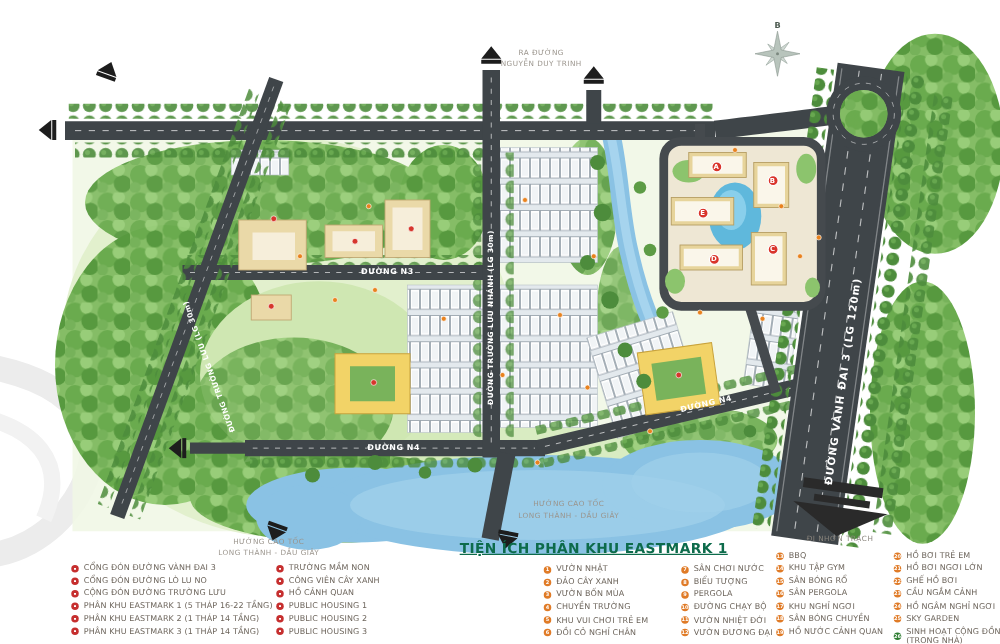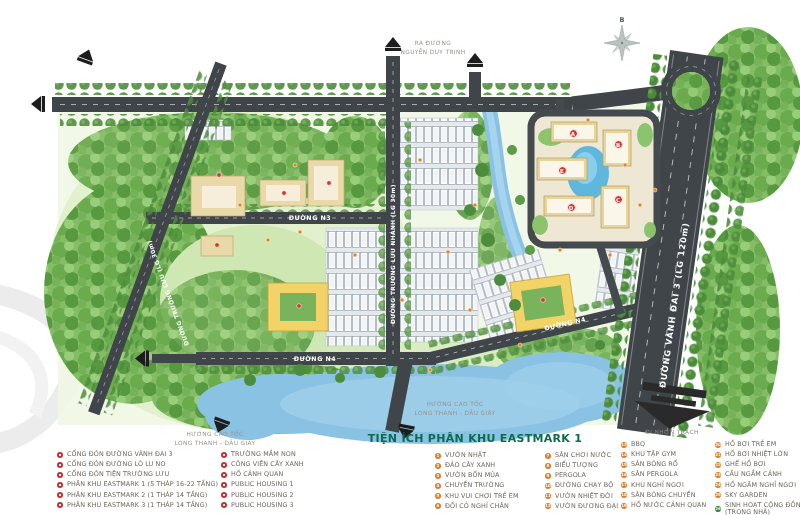--- a/index.html
+++ b/index.html
@@ -18,21 +18,21 @@
   .graylbl{color:#9a948c;font-size:5.8px;letter-spacing:.4px;text-align:center;line-height:1.6;}
   .lbl-nduytrinh{left:363px;top:39px;width:140px;}
   .lbl-caotoc1{left:145px;top:430px;width:140px;}
   .lbl-caotoc2{left:385px;top:400px;width:140px;}
   .lbl-nhontrach{left:602px;top:428px;width:140px;color:#8a857d;}
   .lbl-compass{left:615px;top:16px;width:14px;text-align:center;color:#4c5a50;font-size:6.5px;font-weight:bold;}
   .tower{position:absolute;width:9px;height:9px;border-radius:50%;background:#d9342b;border:1px solid #fff;
          color:#fff;font-size:5.5px;font-weight:bold;text-align:center;line-height:9px;box-sizing:border-box;}
   
   .legend-title{position:absolute;left:335px;top:432px;width:280px;text-align:center;
-                color:#0d6b4b;font-size:11px;font-weight:bold;letter-spacing:.3px;}
+                color:#0d6b4b;font-size:11px;font-weight:bold;letter-spacing:.3px;text-decoration:underline;}
   .lcol{position:absolute;}
   .litem{display:flex;align-items:center;gap:4px;margin-bottom:2.8px;margin-left:31px;}
   .dot{flex:0 0 auto;width:6px;height:6px;border-radius:50%;display:inline-block;
        text-align:center;position:relative;}
   .dot i{font-style:normal;font-size:4px;line-height:6px;color:#fff;display:block;font-weight:bold;}
   .dot.red{background:radial-gradient(circle,#fff 0 .7px,#c62f2f .8px);}
   .dot.orange{background:#e07b27;}
   .dot.green{background:#2e7d32;}
   .ltext{font-size:6.4px;color:#6e665d;letter-spacing:.1px;white-space:nowrap;line-height:1.15;}
   .ltext2{display:block;font-size:6.4px;color:#6e665d;letter-spacing:.1px;white-space:nowrap;}
@@ -326,21 +326,21 @@
   <div class="litem">
     <span class="dot red">
           <i></i>
         </span>
     <span class="ltext"><span>CỔNG ĐÓN ĐƯỜNG LÒ LU NO</span><span class="ltext2"></span></span>
   </div>
   <div class="litem">
     <span class="dot red">
           <i></i>
         </span>
-    <span class="ltext"><span>CỔNG ĐÓN TIỆN TRƯỜNG LƯU</span><span class="ltext2"></span></span>
+    <span class="ltext"><span>CỘNG ĐÓN ĐƯỜNG TRƯỜNG LƯU</span><span class="ltext2"></span></span>
   </div>
   <div class="litem">
     <span class="dot red">
           <i></i>
         </span>
     <span class="ltext"><span>PHÂN KHU EASTMARK 1 (5 THÁP 16-22 TẦNG)</span><span class="ltext2"></span></span>
   </div>
   <div class="litem">
     <span class="dot red">
           <i></i>
@@ -521,21 +521,21 @@
   <div class="litem">
     <span class="dot orange">
           <i>20</i>
         </span>
     <span class="ltext"><span>HỒ BƠI TRẺ EM</span><span class="ltext2"></span></span>
   </div>
   <div class="litem">
     <span class="dot orange">
           <i>21</i>
         </span>
-    <span class="ltext"><span>HỒ BƠI NHIỆT LỚN</span><span class="ltext2"></span></span>
+    <span class="ltext"><span>HỒ BƠI NGƠI LỚN</span><span class="ltext2"></span></span>
   </div>
   <div class="litem">
     <span class="dot orange">
           <i>22</i>
         </span>
     <span class="ltext"><span>GHẾ HỒ BƠI</span><span class="ltext2"></span></span>
   </div>
   <div class="litem">
     <span class="dot orange">
           <i>23</i>

